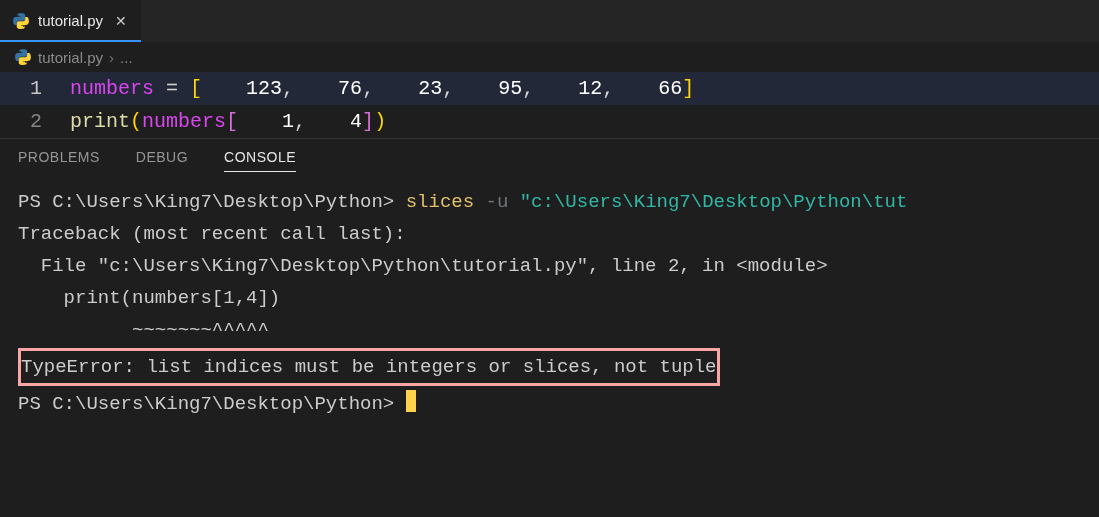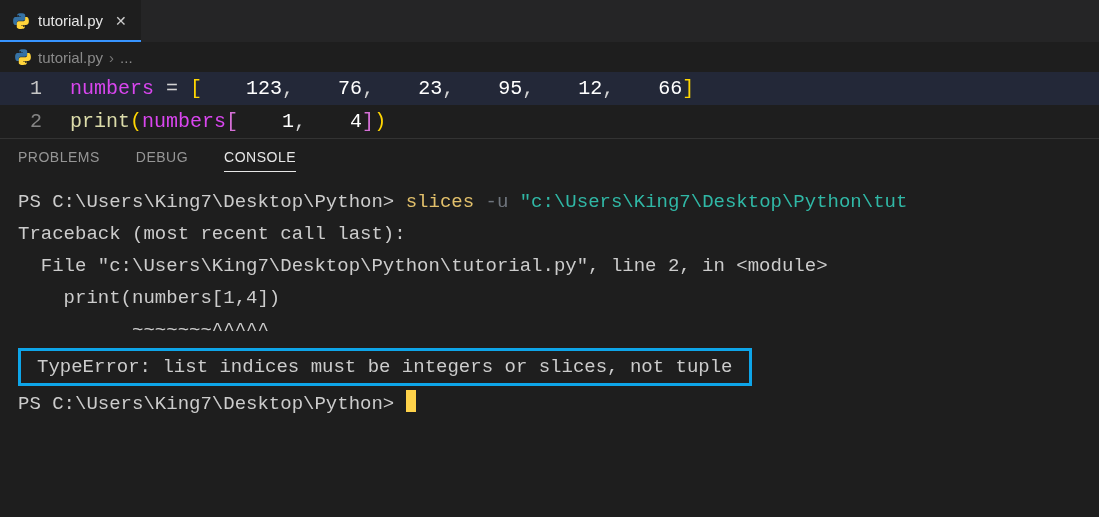--- a/index.html
+++ b/index.html
@@ -102,23 +102,23 @@
     font-size: 19px;
     line-height: 32px;
     color: #cccccc;
     padding: 6px 18px;
     white-space: pre;
   }
   .tok-cmd  { color: #e2c06b; }
   .tok-flag { color: #6f757d; }
   .tok-str  { color: #30b8a6; }
   .err-box {
-    border: 3px solid #0ea5e9;
+    border: 3px solid #fca5a5;
     display: inline-block;
-    padding: 0 16px;
+    padding: 0 0;
     margin: 2px 0;
   }
   .cursor {
     display: inline-block;
     width: 10px;
     height: 22px;
     background: #fed24a;
     vertical-align: -3px;
   }
   .py-icon {

